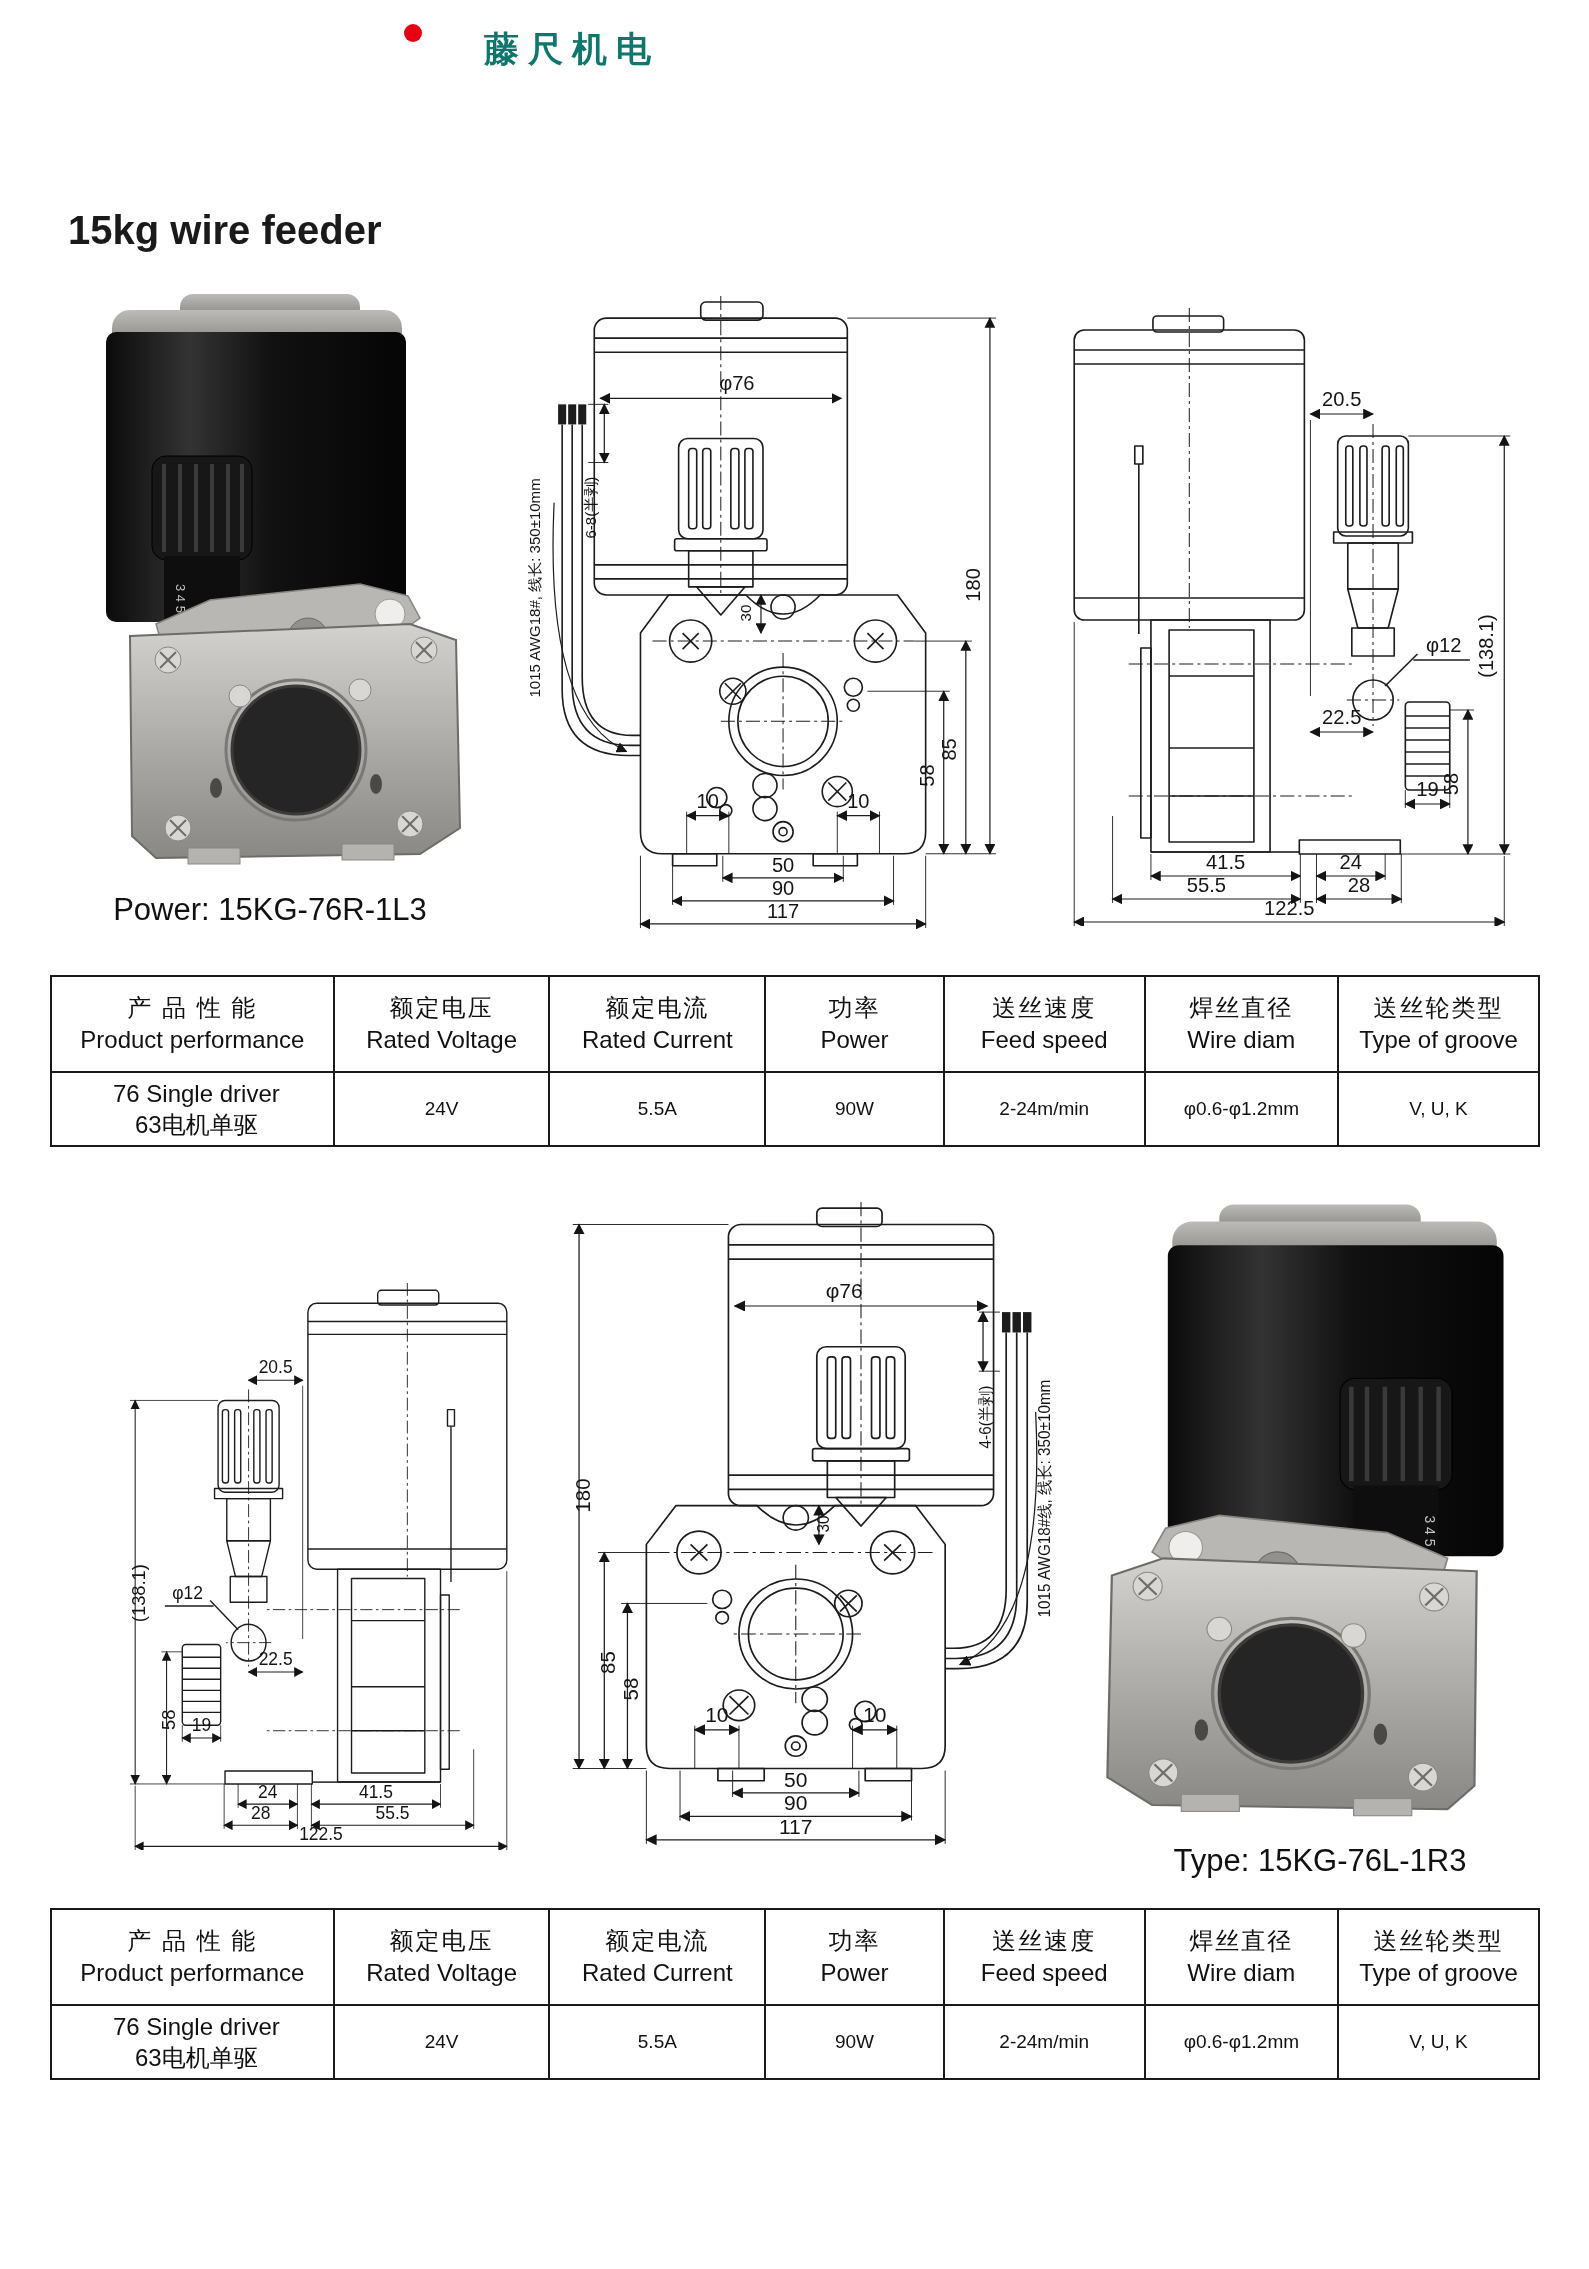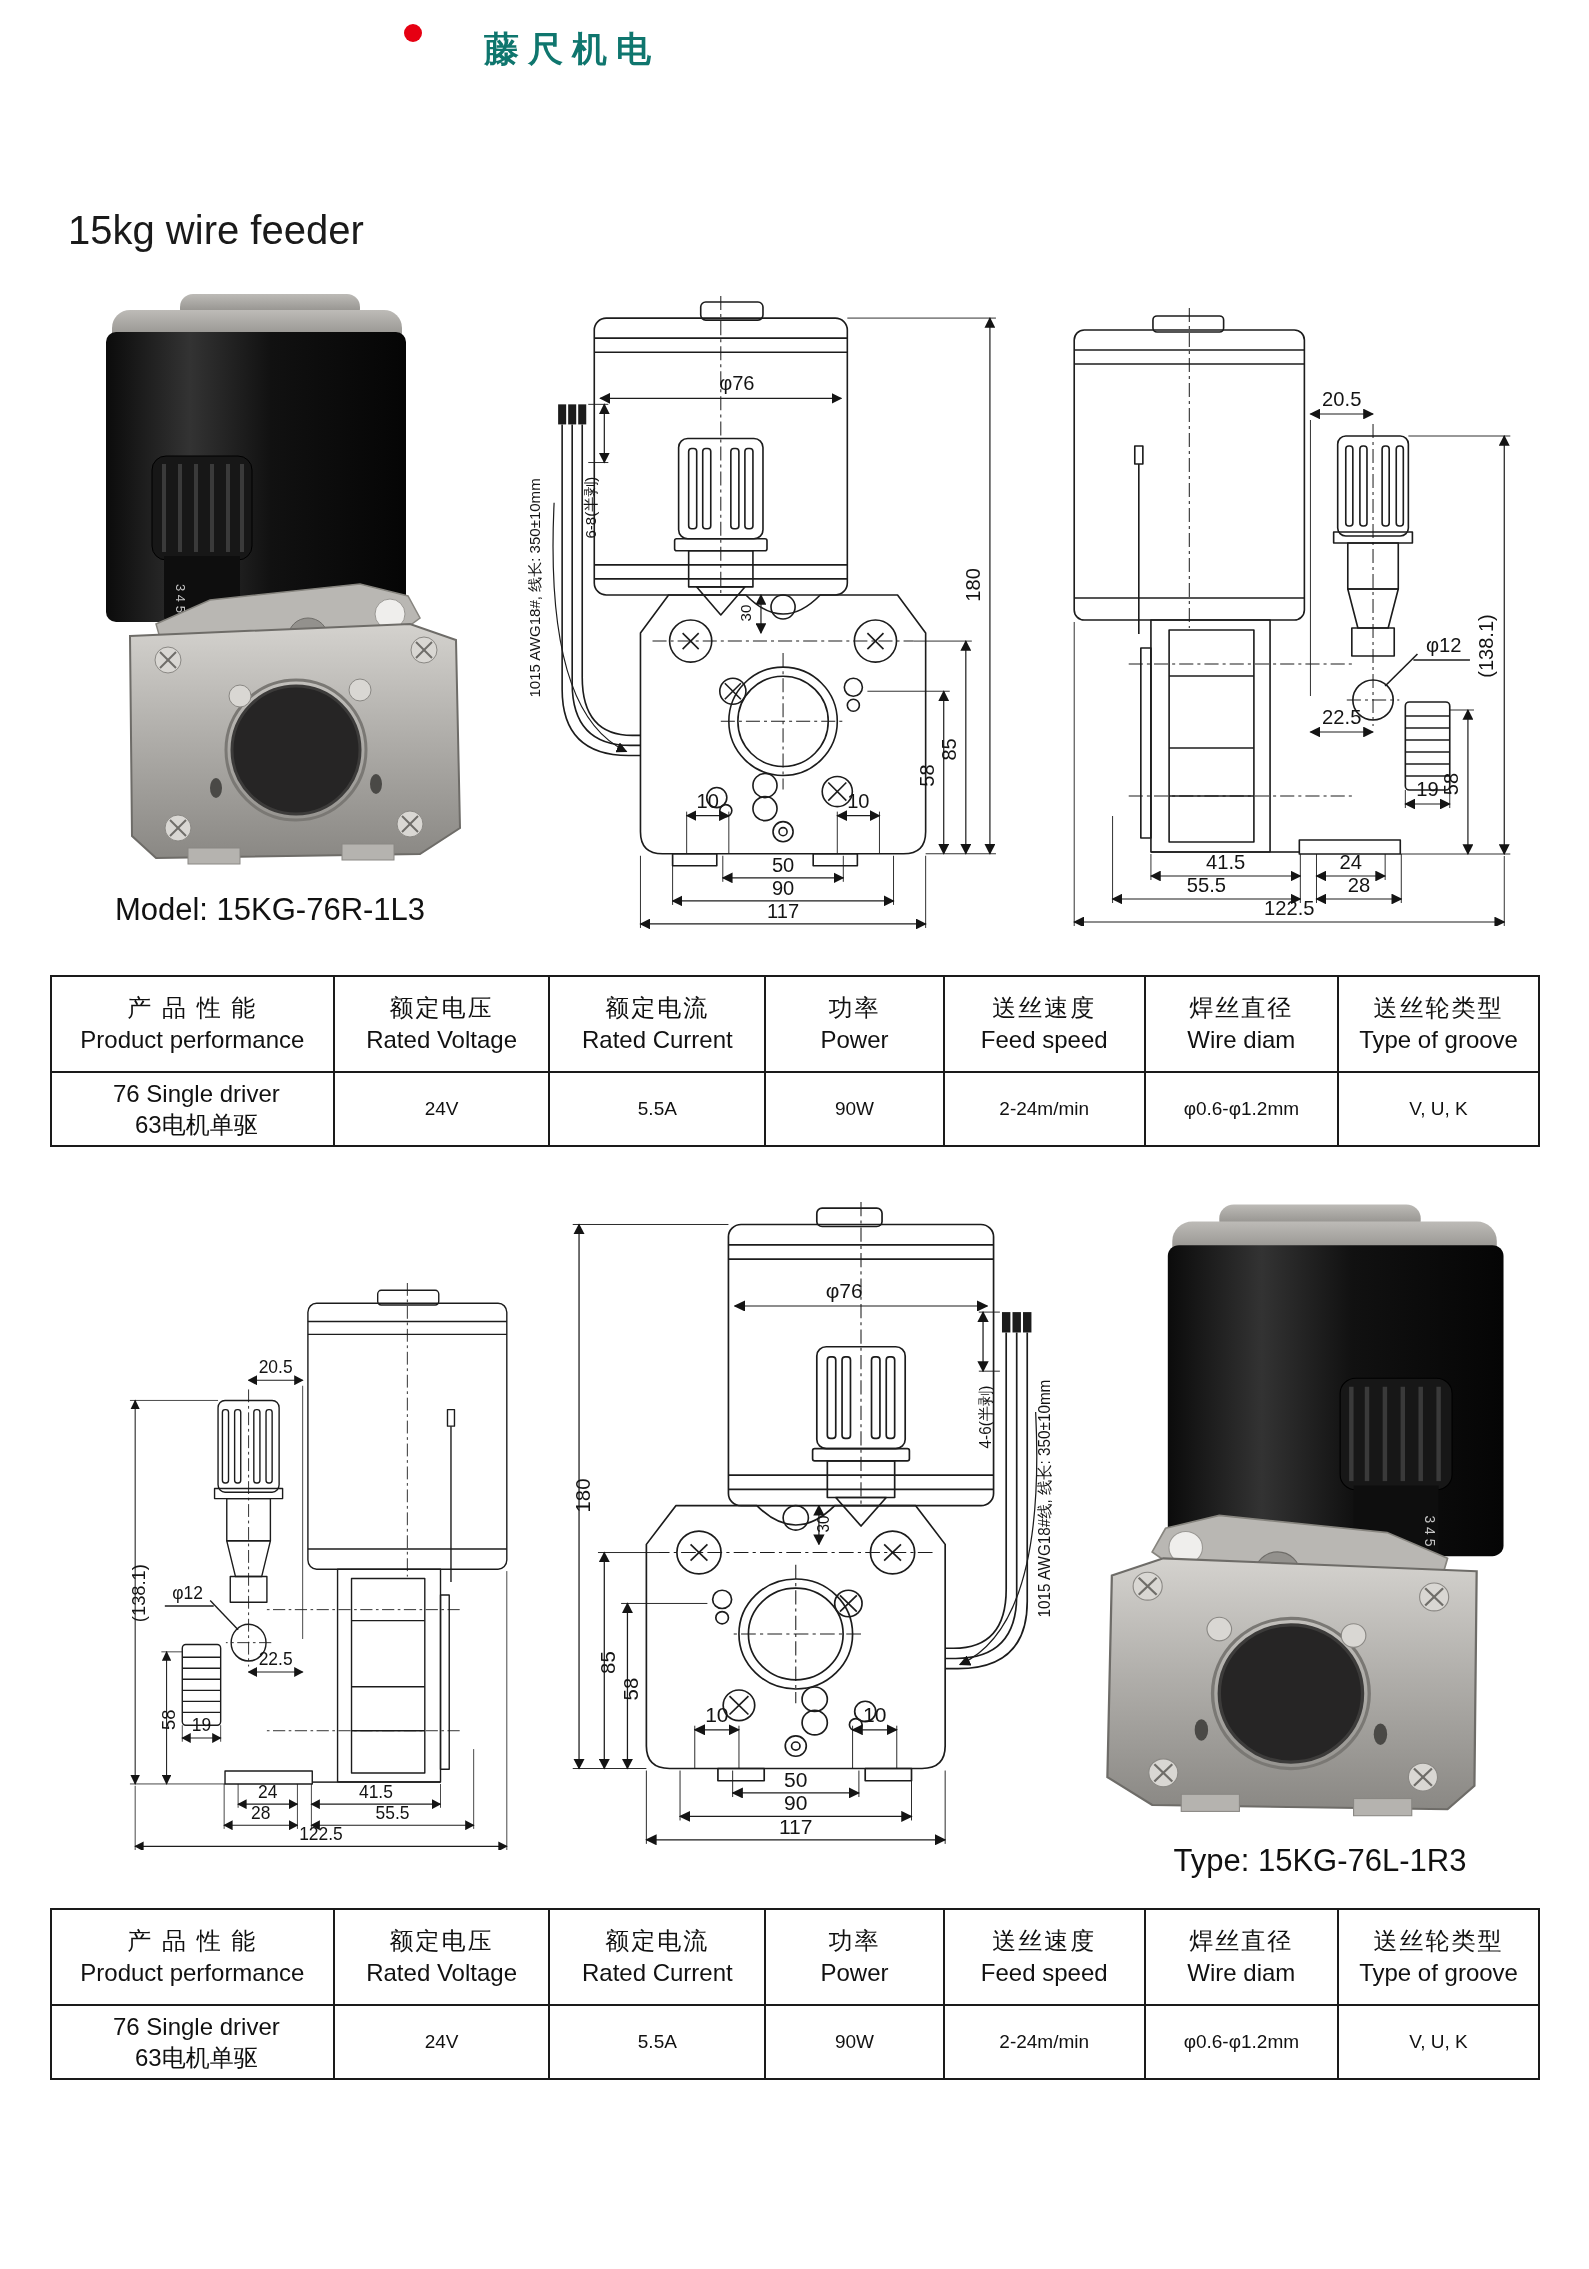--- a/index.html
+++ b/index.html
@@ -8,21 +8,21 @@
 
   
   .logo{position:absolute;left:320px;top:22px;width:340px;}
   .logo-en{position:relative;font-size:76px;font-weight:900;letter-spacing:3px;
            color:#241a16;line-height:1;}
   .logo-dot{position:absolute;left:84px;top:2px;width:18px;height:18px;border-radius:50%;}
   .logo-cn{margin-top:4px;font-size:35px;font-weight:700;letter-spacing:9px;
            color:#0f766e;text-align:right;}
 
   
-  .title{position:absolute;left:68px;top:208px;font-size:40px;font-weight:400;color:#1a1a1a;}
+  .title{position:absolute;left:68px;top:208px;font-size:40px;font-weight:700;color:#1a1a1a;}
 
   
   .abs{position:absolute;}
   .caption{position:absolute;font-size:31px;font-weight:400;color:#111;text-align:center;}
 
   
   svg .ln{fill:none;stroke:#1c1c1c;stroke-width:1.6;stroke-linejoin:round;}
   svg .cl{fill:none;stroke:#1c1c1c;stroke-width:1;stroke-dasharray:14 4 3 4;}
   svg .dim{fill:none;stroke:#1c1c1c;stroke-width:1.2;}
   svg .ext{fill:none;stroke:#1c1c1c;stroke-width:0.9;}
@@ -109,21 +109,21 @@
           <line x1="126" y1="532" x2="110" y2="548"></line>
         <line x1="342" y1="528" x2="358" y2="544"></line>
           <line x1="358" y1="528" x2="342" y2="544"></line>
       </g>
       <ellipse cx="156" cy="500" rx="6" ry="10" fill="#4a4946"></ellipse>
       <ellipse cx="316" cy="496" rx="6" ry="10" fill="#4a4946"></ellipse>
       <rect x="128" y="560" width="52" height="16" fill="#b5b3af" stroke="#8a8884"></rect>
       <rect x="282" y="556" width="52" height="16" fill="#b5b3af" stroke="#8a8884"></rect>
     </g>
   </svg>
-  <div class="caption" style="left:60px;top:892px;width:420px">Model: 15KG-76R-1L3</div>
+  <div class="caption" style="left:60px;top:892px;width:420px">Power: 15KG-76R-1L3</div>
 
   <svg class="abs" style="left:528px;top:292px" width="482" height="642" viewBox="0 0 480 640" preserveAspectRatio="none">
     <defs>
       <marker id="aA" viewBox="0 0 10 10" refX="9" refY="5" markerWidth="9" markerHeight="9" orient="auto-start-reverse">
           <path d="M0,0L10,5L0,10z" fill="#141414"></path>
         </marker>
     </defs>
     <g>
       <g class="ln">
         <rect x="172" y="10" width="62" height="18" rx="5"></rect>

